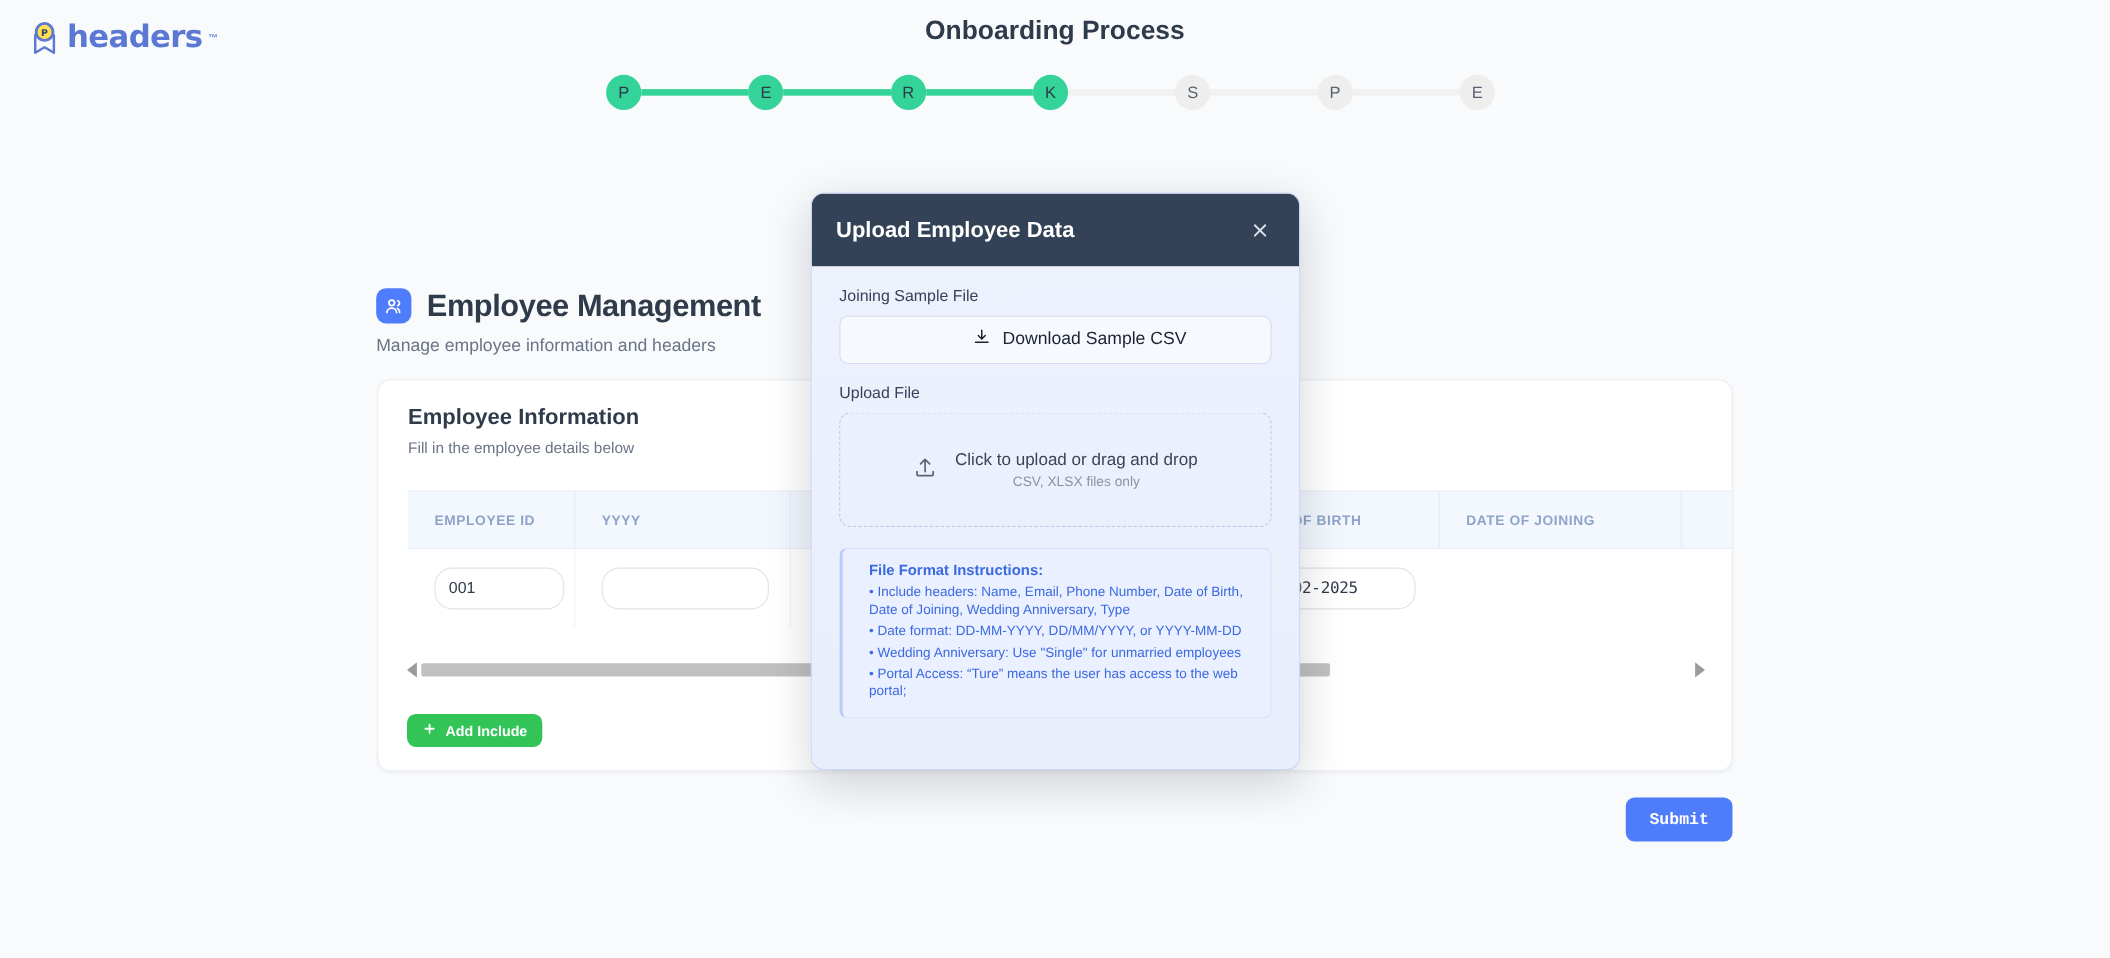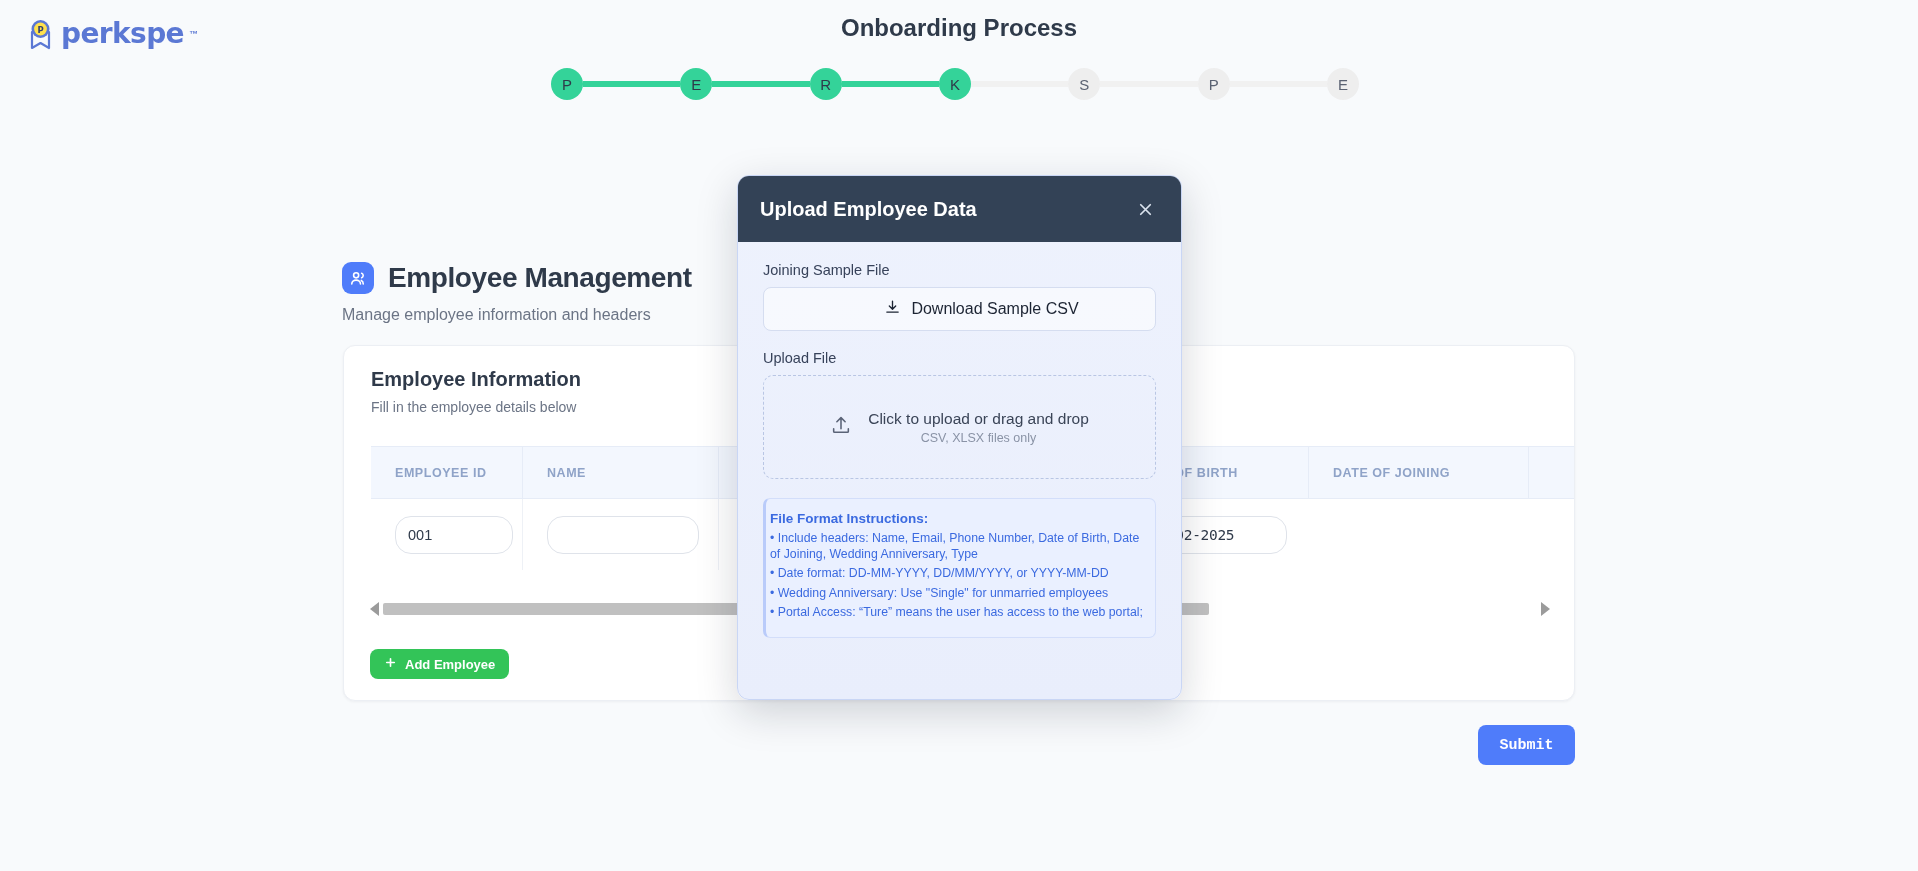--- a/index.html
+++ b/index.html
@@ -137,40 +137,40 @@
   }
   .dropzone {
     height: 104px; border: 1.5px dashed #b9c6e4; border-radius: 10px;
     display: flex; align-items: center; justify-content: center; gap: 16px;
     cursor: pointer; margin-bottom: 19px;
   }
   .dz-main { font-size: 15.5px; color: #3a4457; }
   .dz-sub { font-size: 12.5px; color: #8a93a6; text-align: center; margin-top: 3px; }
   .instructions {
     background: #eaf0ff; border: 1px solid #d3defa; border-left: 3px solid #b9cbfa;
-    border-radius: 7px; padding: 12px 4px;
+    border-radius: 7px; padding: 12px 24px;
   }
   .ins-title { font-size: 13.5px; color: #3b6ae0; font-weight: 600; margin-bottom: 5px; }
   .ins-item { font-size: 12.3px; line-height: 15.5px; color: #3b6ae0; margin-bottom: 4px; }
 </style>
 </head>
 <body>
 
 <div class="page">
 
   <div class="logo">
     <span class="logo-mark">
       <svg width="30" height="32" viewBox="0 0 30 32">
         <path d="M6 14 L6 30 L14.5 25 L23 30 L23 14 Z" fill="none" stroke="#5b78d4" stroke-width="2.2" stroke-linejoin="round"></path>
         <circle cx="14.5" cy="11" r="9" fill="#5b78d4"></circle>
         <circle cx="14.5" cy="11" r="6.4" fill="#ffe14d"></circle>
         <text x="14.5" y="15" text-anchor="middle" font-size="8.5" font-weight="700" fill="#33406e" font-family="DejaVu Sans, sans-serif">P</text>
       </svg>
     </span>
-    <span class="logo-text">perkspe</span>
+    <span class="logo-text">headers</span>
     <span class="logo-tm">™</span>
   </div>
 
   <div class="stepper-title">Onboarding Process</div>
 
   <div class="stepper">
     <div class="step-node done">P</div>
     <div class="step-line done"></div>
     <div class="step-node done">E</div>
     <div class="step-line done"></div>
@@ -212,21 +212,21 @@
     <span>Upload File</span>
   </button>
 
   <div class="card">
     <div class="card-title">Employee Information</div>
     <div class="card-sub">Fill in the employee details below</div>
 
     <div class="table-wrap">
       <div class="thead">
         <div class="th" style="width:152px">EMPLOYEE ID</div>
-        <div class="th" style="width:196px">NAME</div>
+        <div class="th" style="width:196px">YYYY</div>
         <div class="th" style="width:196px">EMAIL</div>
         <div class="th" style="width:196px">PHONE NUMBER</div>
         <div class="th" style="width:198px">DATE OF BIRTH</div>
         <div class="th" style="width:220px">DATE OF JOINING</div>
       </div>
       <div class="tbody">
         <div class="td" style="width:152px">
           <input class="cell-input" style="width: 118px;" value="001">
         </div>
         <div class="td" style="width:196px">
@@ -251,21 +251,21 @@
     <span style="flex:1"></span>
     <span class="scroll-arrow right"></span>
   </div>
 
   <button class="add-btn">
     <span>
       <svg width="13" height="13" viewBox="0 0 24 24" fill="none" stroke="#ffffff" stroke-width="3" stroke-linecap="round">
         <path d="M12 5v14M5 12h14"></path>
       </svg>
     </span>
-    <span>Add Employee</span>
+    <span>Add Include</span>
   </button>
 
   <button class="submit-btn">Submit</button>
 
   <div class="modal">
     <div class="modal-head">
       <span class="modal-title">Upload Employee Data</span>
       <button class="modal-close">
         <svg width="19" height="19" viewBox="0 0 24 24" fill="none" stroke="#dbe3ee" stroke-width="2.2" stroke-linecap="round">
           <path d="M6 6l12 12M18 6L6 18"></path>

